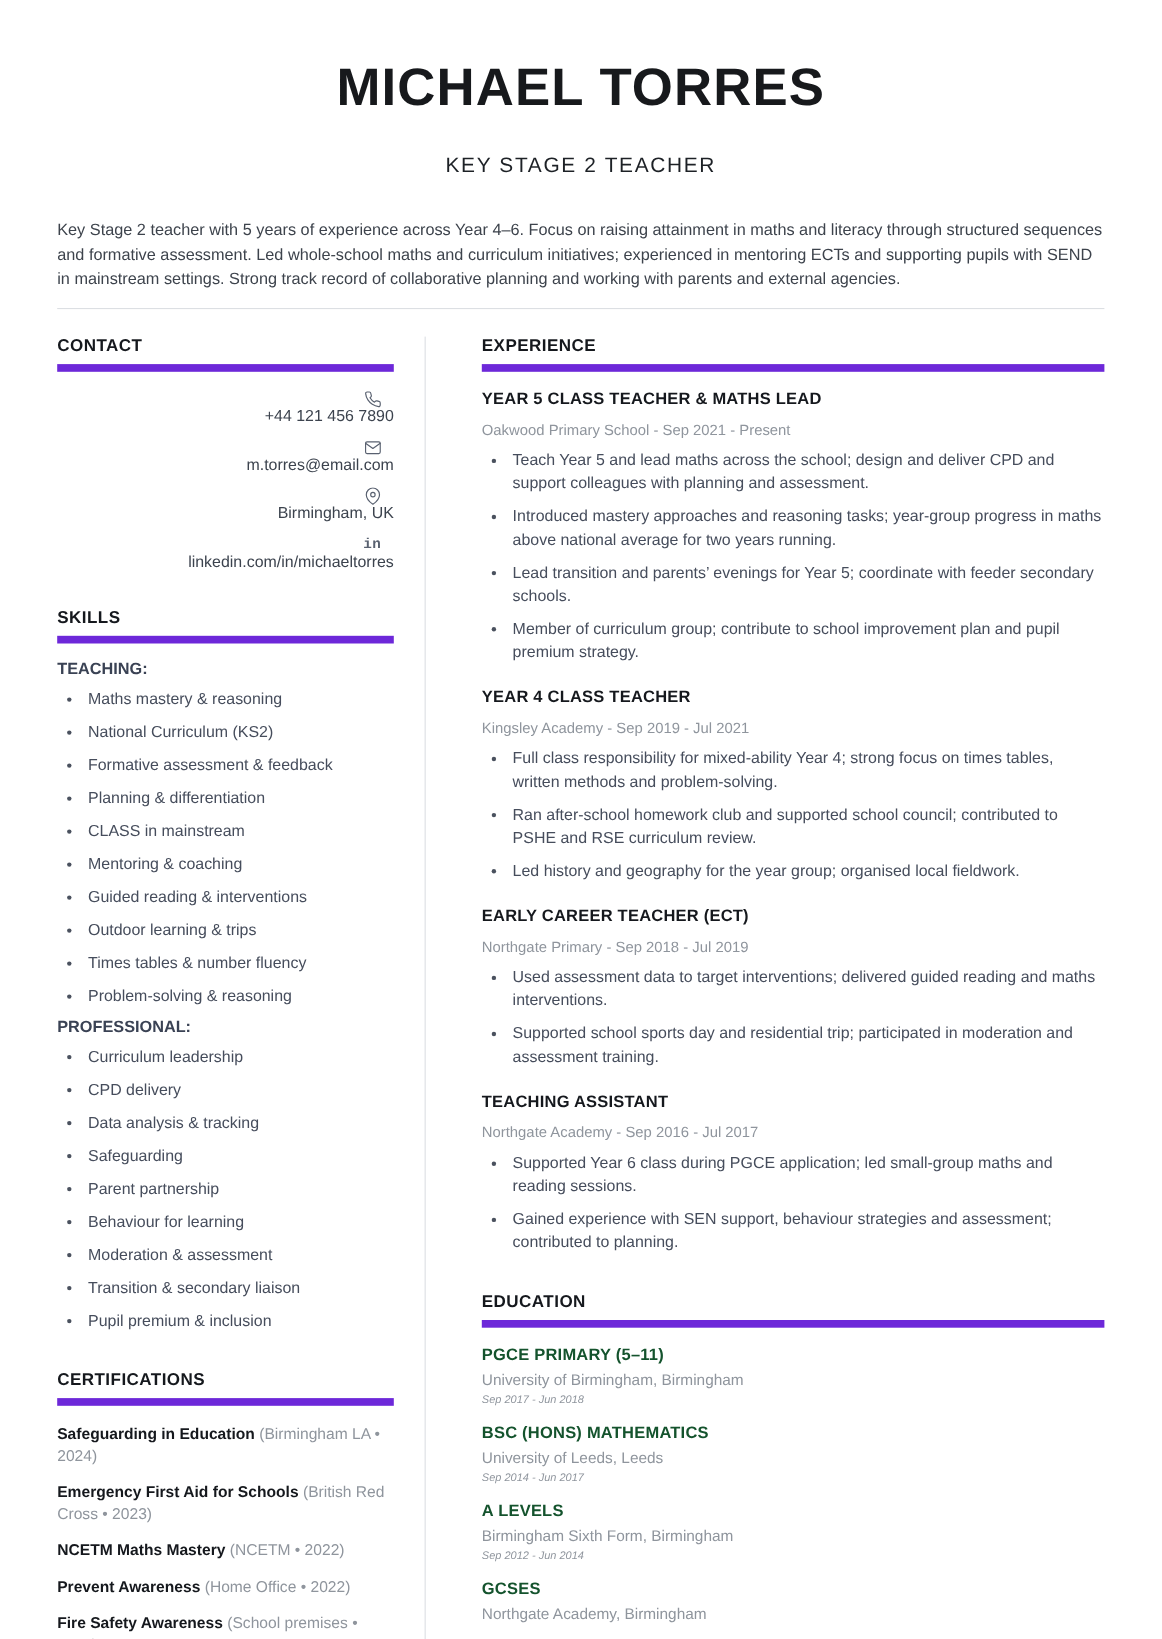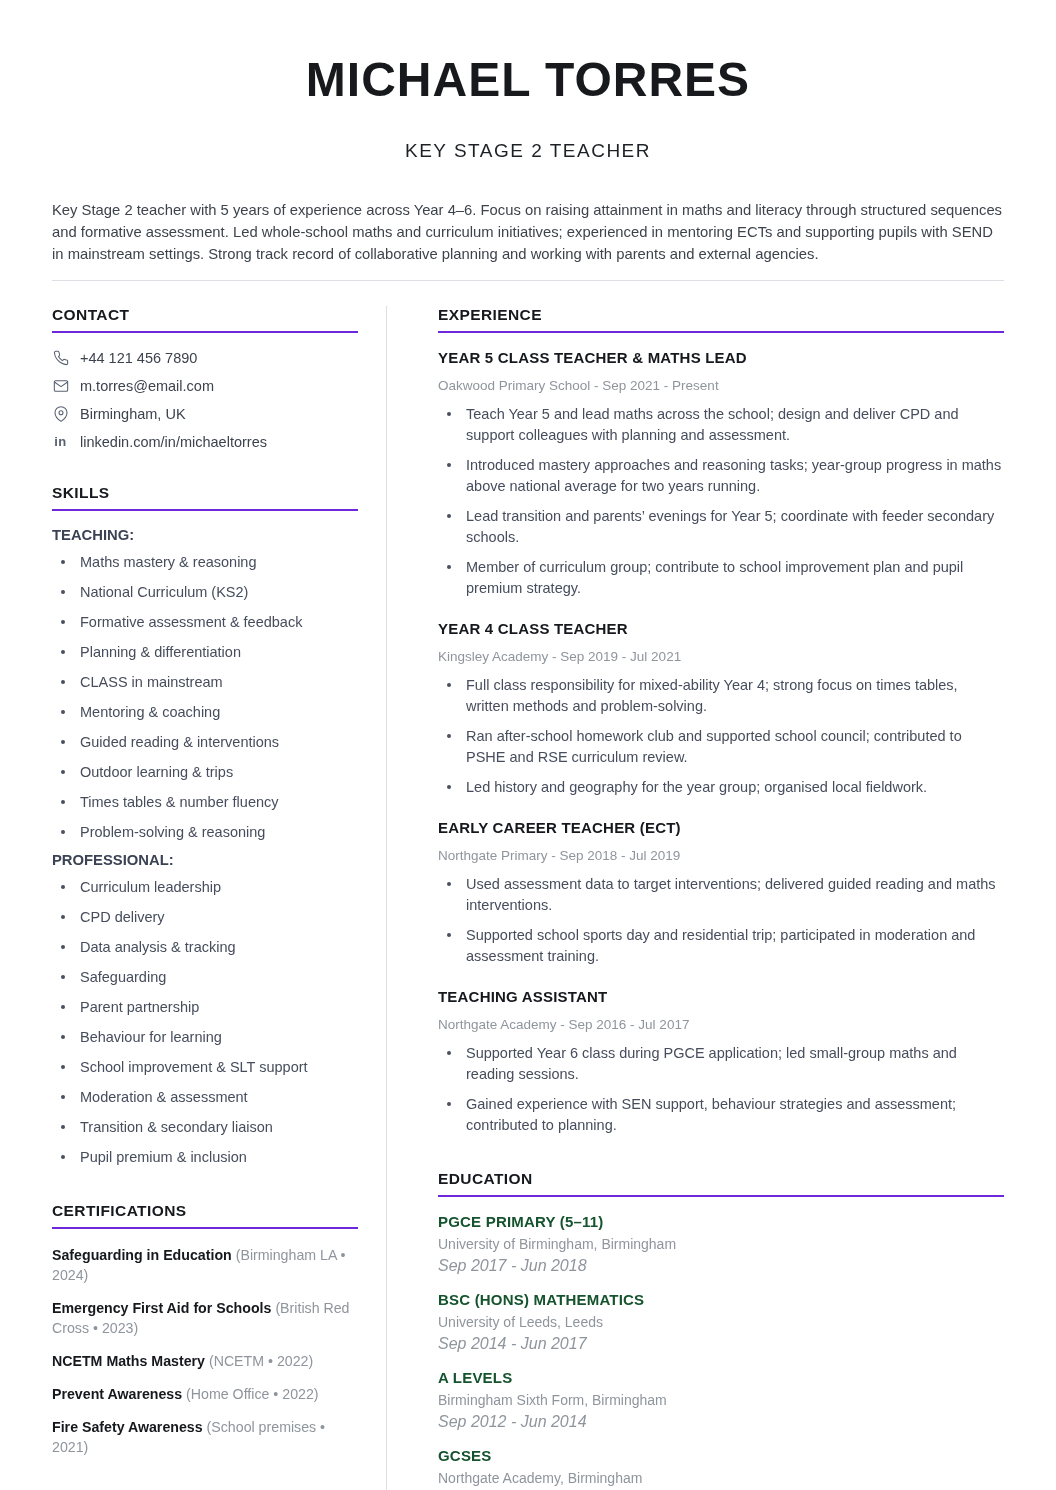--- a/index.html
+++ b/index.html
@@ -47,41 +47,43 @@
   .col-divider { width: 1px; background: #dcdfe3; margin-left: 28px; }
   .col-right { flex: 1; padding-left: 51px; }
 
   
   .section-heading {
     font-size: 15.5px;
     font-weight: 700;
     letter-spacing: 0.4px;
     color: #15181d;
     padding-bottom: 7px;
-    border-bottom: 2px solid #6d28d9;
+    border-bottom: 7px solid #6d28d9;
     margin-bottom: 16px;
   }
   .section { margin-bottom: 34px; }
   .section:last-child { margin-bottom: 0; }
 
   
   .contact-row {
     display: flex;
-    align-items: center;
+    align-items: flex-end;
     margin-bottom: 11px;
     font-size: 14.5px;
     color: #3c434e;
+    flex-direction: column;
   }
   .contact-row .cicon {
     width: 17px; height: 17px;
     margin-right: 11px;
     flex: 0 0 17px;
     display: inline-flex;
     align-items: center;
     justify-content: center;
+    font-family: Liberation Mono, monospace;
   }
   .cicon svg { width: 16px; height: 16px; stroke: #596170; fill: none; stroke-width: 1.6; stroke-linecap: round; stroke-linejoin: round; }
   .linkedin-glyph { font-size: 13px; font-weight: 700; color: #596170; letter-spacing: 0.5px; }
 
   
   .skills-group-label {
     font-size: 14.8px;
     font-weight: 700;
     color: #3a4254;
     margin-bottom: 9px;
@@ -139,21 +141,21 @@
     letter-spacing: 0.2px;
     color: #14532d;
     margin-bottom: 6px;
   }
   .edu-school {
     font-size: 14px;
     color: #8f959d;
     margin-bottom: 5px;
   }
   .edu-dates {
-    font-size: 16px;
+    font-size: 10px;
     font-style: italic;
     color: #8f959d;
   }
 </style>
 </head>
 <body>
 
 <div class="page">
 
   <div class="name">MICHAEL TORRES</div>
@@ -226,21 +228,20 @@
 
         <div class="skills-group">
           <div class="skills-group-label">PROFESSIONAL:</div>
           <ul class="bullet-list">
             <li>Curriculum leadership</li>
             <li>CPD delivery</li>
             <li>Data analysis &amp; tracking</li>
             <li>Safeguarding</li>
             <li>Parent partnership</li>
             <li>Behaviour for learning</li>
-            <li>School improvement &amp; SLT support</li>
             <li>Moderation &amp; assessment</li>
             <li>Transition &amp; secondary liaison</li>
             <li>Pupil premium &amp; inclusion</li>
           </ul>
         </div>
       </div>
 
       <div class="section">
         <div class="section-heading">CERTIFICATIONS</div>
 

